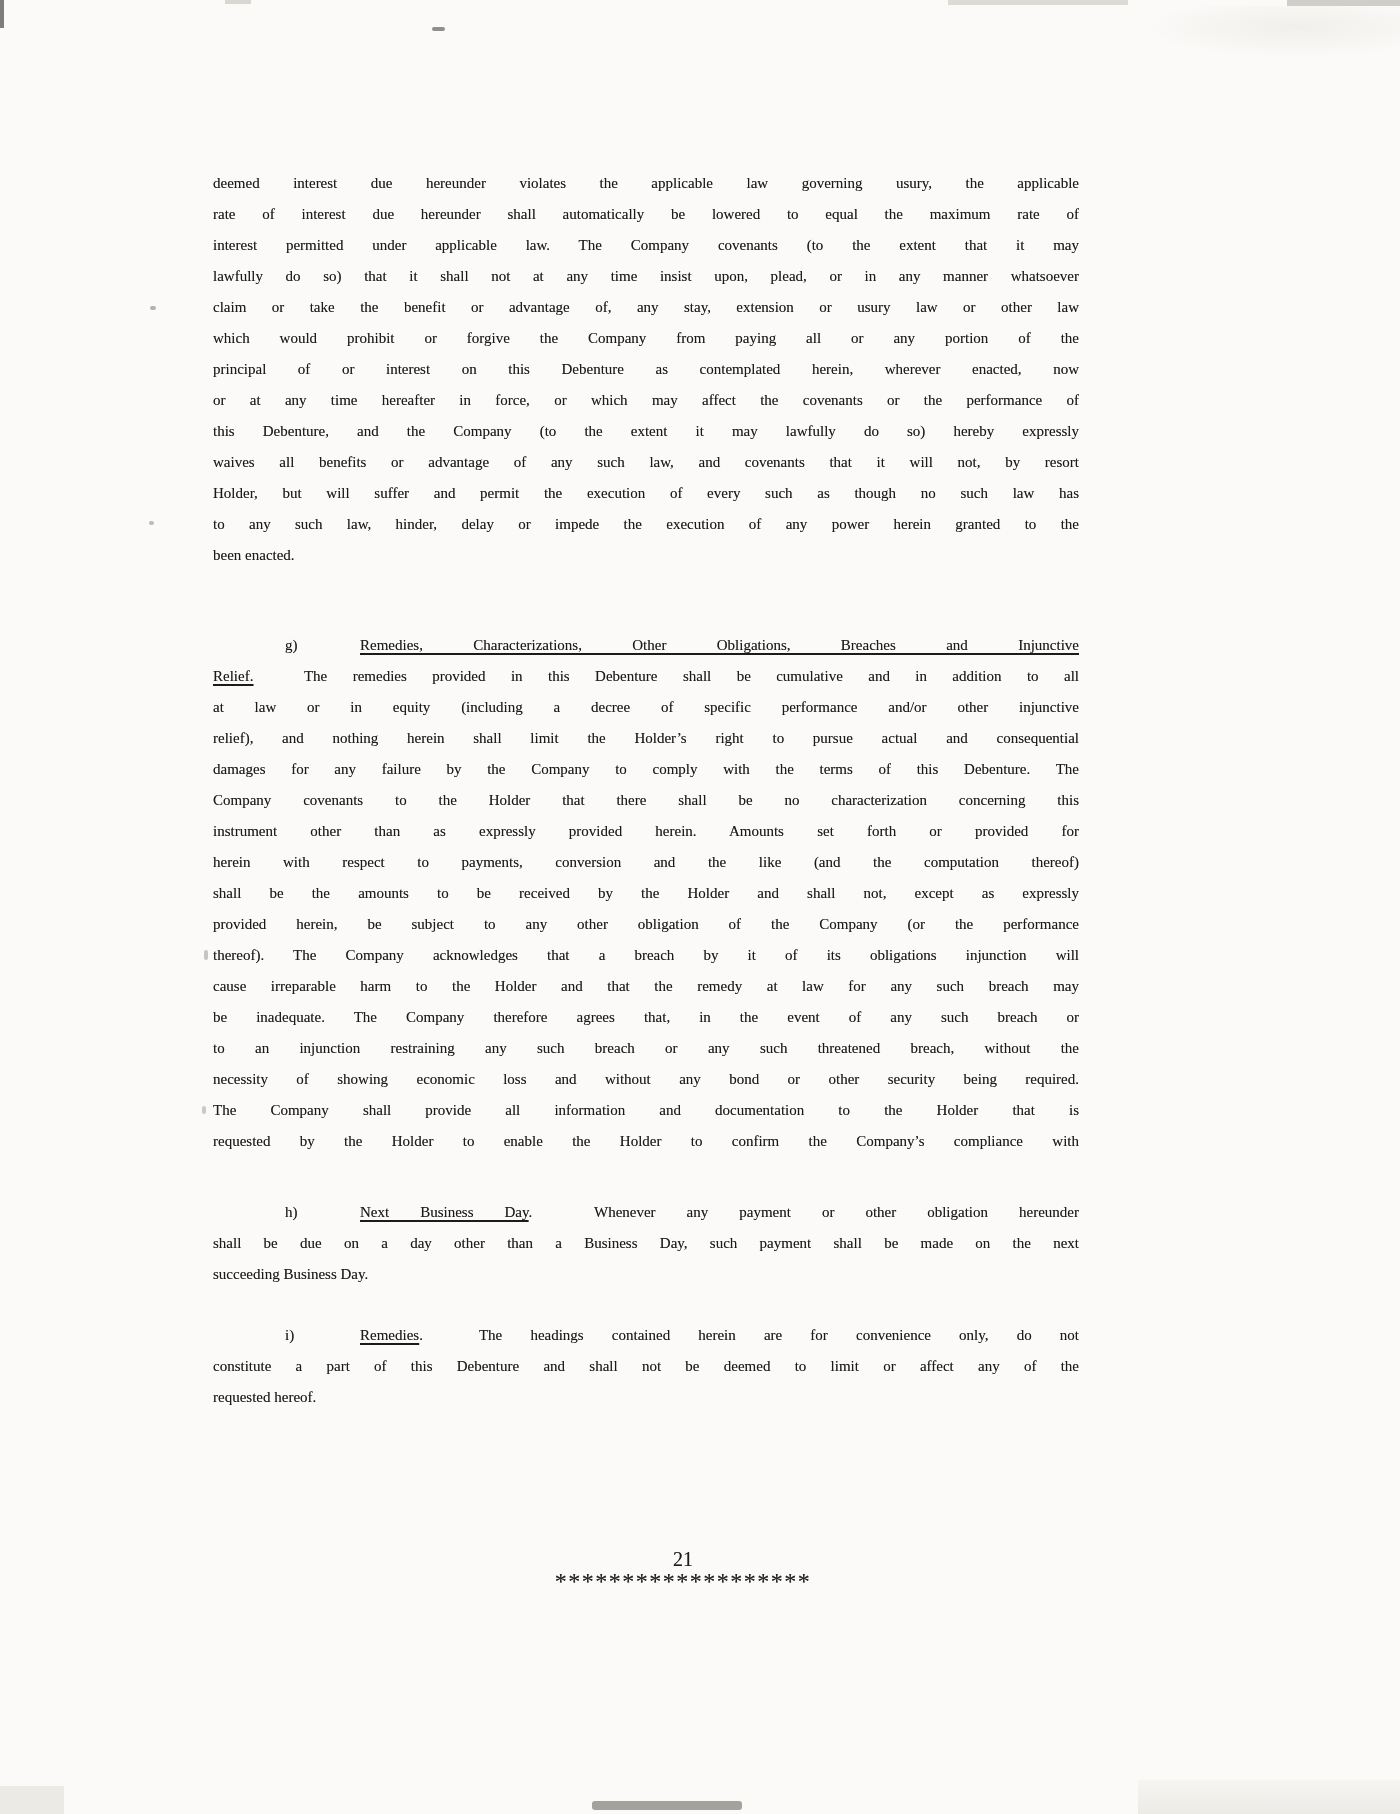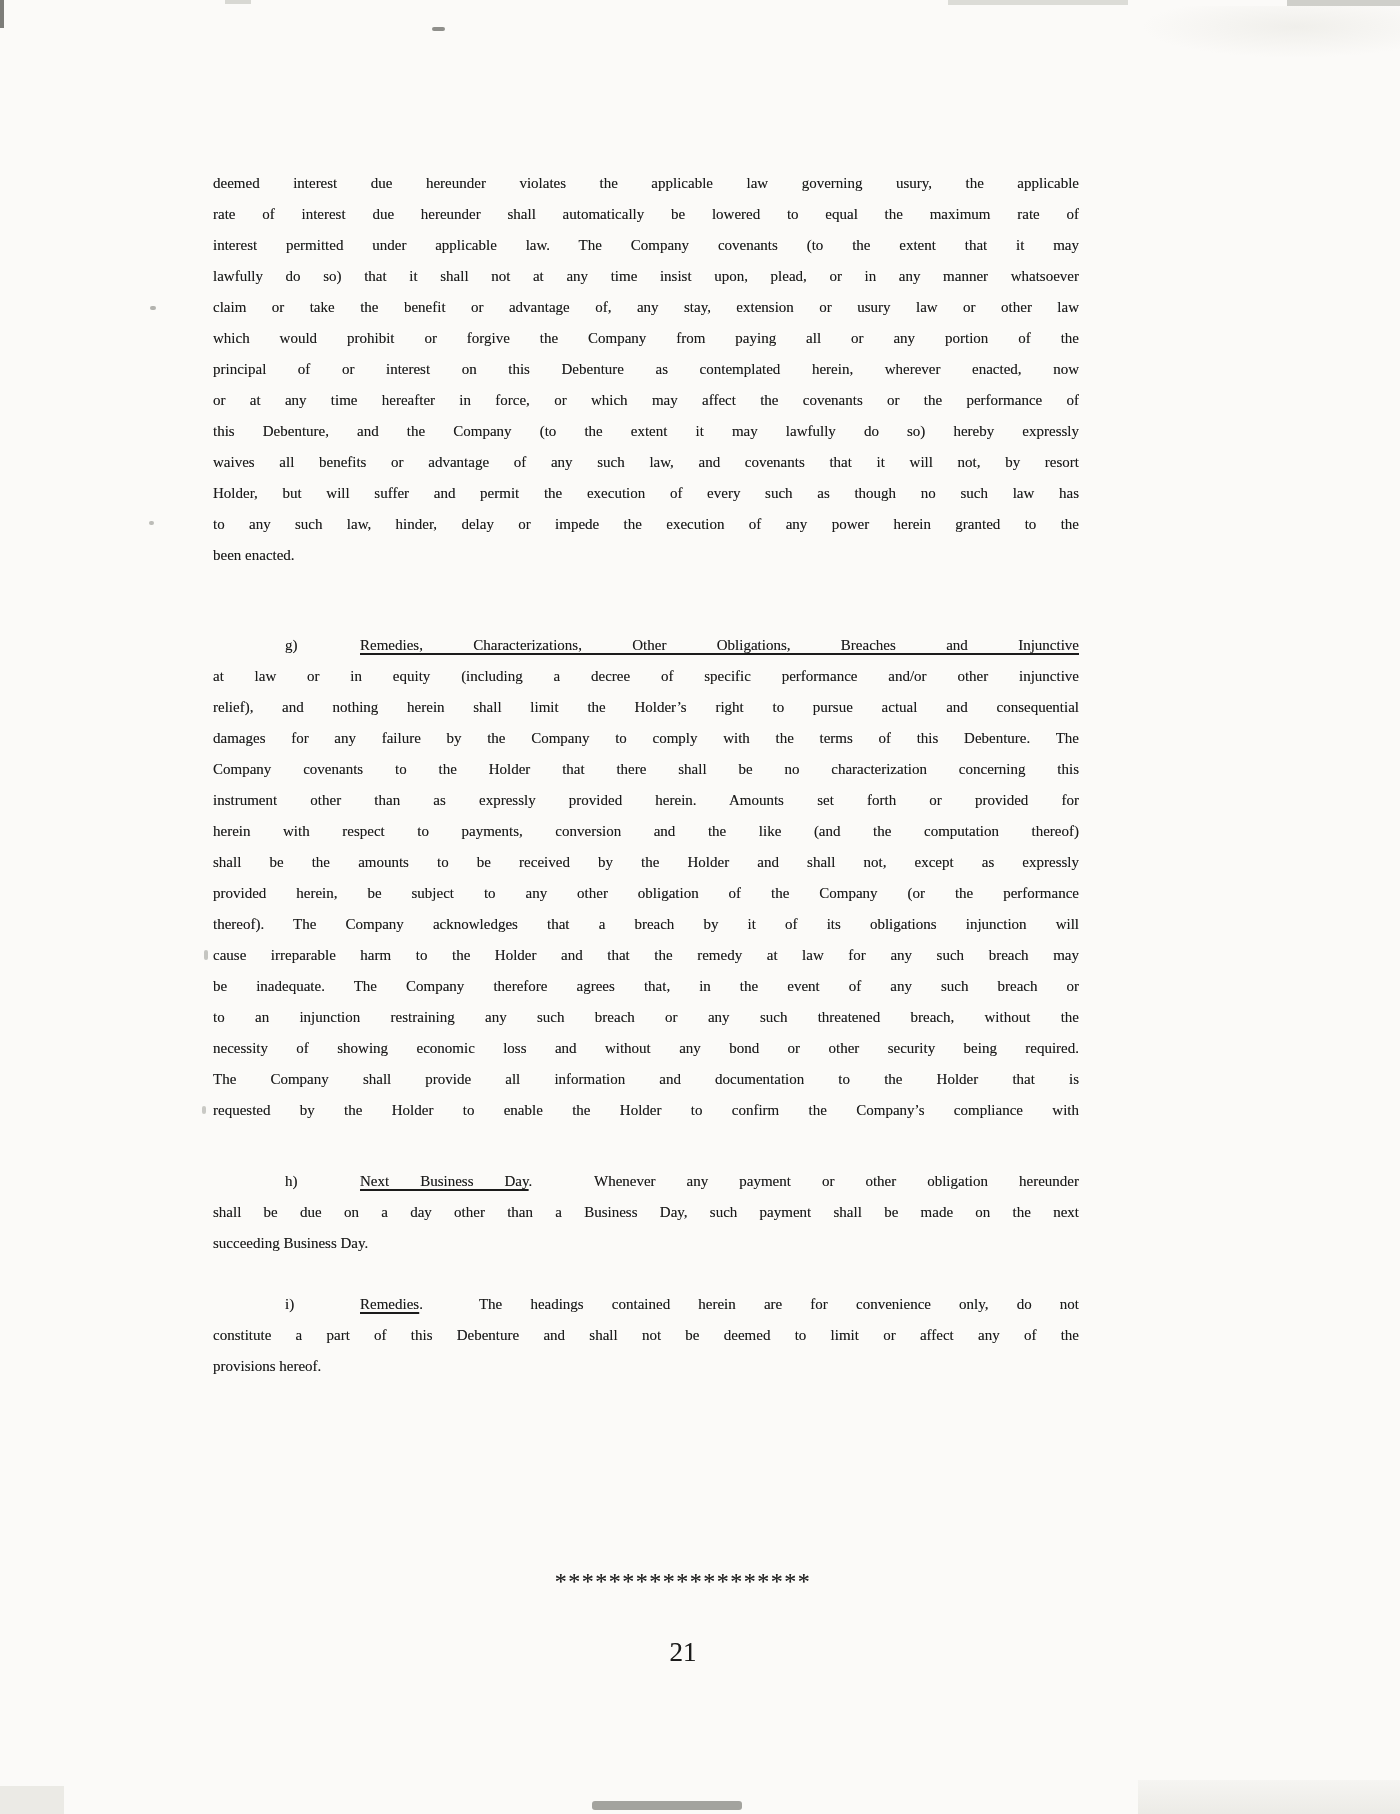--- a/index.html
+++ b/index.html
@@ -34,23 +34,23 @@
   .u { text-decoration: underline; text-decoration-thickness: 1.6px; text-underline-offset: 3px; }
 
   
   .footer-sep {
     position: absolute; left: 213px; top: 1568px; width: 940px;
     text-align: center;
     font-size: 24px; letter-spacing: 1.5px;
     color: #222; text-shadow: 0 0 0.6px rgba(20,20,20,0.5);
   }
   .page-num {
-    position: absolute; left: 213px; top: 1637px; width: 940px;
+    position: absolute; left: 213px; top: 1548px; width: 940px;
     text-align: center;
-    font-size: 27px; color: #1b1b1b;
+    font-size: 20px; color: #1b1b1b;
     text-shadow: 0 0 0.6px rgba(20,20,20,0.45);
   }
 
   
   .art { position: absolute; pointer-events: none; }
   .art-tl      { left:0;      top:0;      width:4px;   height:28px; background:#7d7d79; }
   .art-top-1   { left:225px;  top:0;      width:26px;  height:4px;  background:#d8d8d3; }
   .art-top-2   { left:948px;  top:0;      width:180px; height:5px;  background:#dcdcd7; }
   .art-top-3   { left:1287px; top:0;      width:113px; height:6px;  background:#cfcfca; }
   .art-top-blotch { left:1140px; top:6px; width:260px; height:52px;
@@ -97,20 +97,21 @@
         <div class="line just">or at any time hereafter in force, or which may affect the covenants or the performance of</div>
         <div class="line just">this Debenture, and the Company (to the extent it may lawfully do so) hereby expressly</div>
         <div class="line just">waives all benefits or advantage of any such law, and covenants that it will not, by resort</div>
         <div class="line just">Holder, but will suffer and permit the execution of every such as though no such law has</div>
         <div class="line just">to any such law, hinder, delay or impede the execution of any power herein granted to the</div>
         <div class="line last">been enacted.</div>
       </div>
 
     <div class="para-g">
       <div class="line just head-line"><span class="sec-label">g)</span><span class="u">Remedies, Characterizations, Other Obligations, Breaches and Injunctive</span></div>
+      <div class="line just"><span class="u">Relief.</span><span>&nbsp; The remedies provided in this Debenture shall be cumulative and in addition to all</span></div>
       <div>
           <div class="line just">at law or in equity (including a decree of specific performance and/or other injunctive</div>
           <div class="line just">relief), and nothing herein shall limit the Holder’s right to pursue actual and consequential</div>
           <div class="line just">damages for any failure by the Company to comply with the terms of this Debenture.  The</div>
           <div class="line just">Company covenants to the Holder that there shall be no characterization concerning this</div>
           <div class="line just">instrument other than as expressly provided herein. Amounts set forth or provided for</div>
           <div class="line just">herein with respect to payments, conversion and the like (and the computation thereof)</div>
           <div class="line just">shall be the amounts to be received by the Holder and shall not, except as expressly</div>
           <div class="line just">provided herein, be subject to any other obligation of the Company (or the performance</div>
           <div class="line just">thereof). The Company acknowledges that a breach by it of its obligations injunction will</div>
@@ -128,21 +129,21 @@
       <div>
           <div class="line just">shall be due on a day other than a Business Day, such payment shall be made on the next</div>
           <div class="line last">succeeding Business Day.</div>
         </div>
     </div>
 
     <div class="para-i">
       <div class="line just head-line"><span class="sec-label">i)</span><span class="u">Remedies</span><span>.&nbsp; The headings contained herein are for convenience only, do not</span></div>
       <div>
           <div class="line just">constitute a part of this Debenture and shall not be deemed to limit or affect any of the</div>
-          <div class="line last">provisions hereof.</div>
+          <div class="line last">requested hereof.</div>
         </div>
     </div>
 
   </div>
 
   <div class="footer-sep">*******************</div>
   <div class="page-num">21</div>
 
 </div>
 

